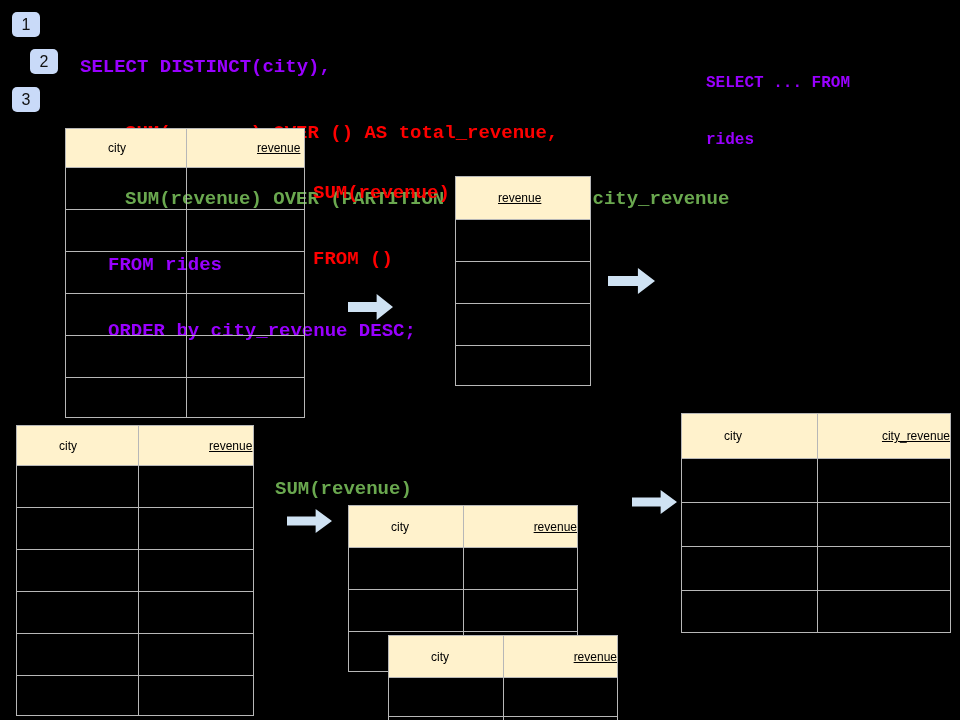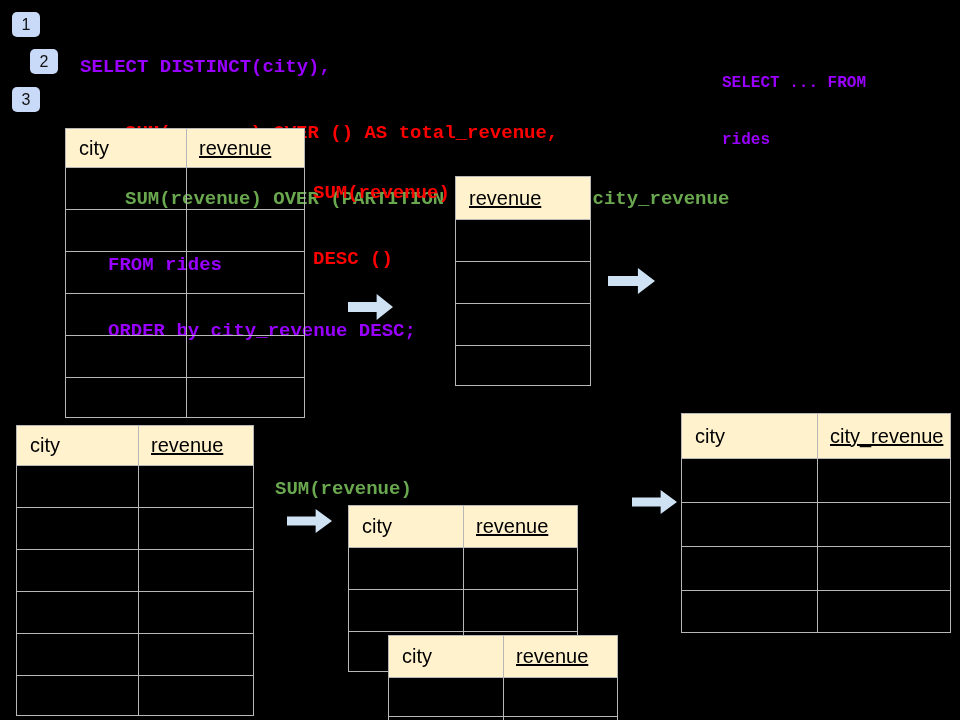--- a/index.html
+++ b/index.html
@@ -37,21 +37,21 @@
     position:absolute;
     border:1px solid var(--table_border,#b7b7b7);
   }
   .thead {
     display:flex;
     background:var(--table_header,#fff2cc);
   }
   .th {
     display:flex; align-items:center;
     padding-left:13px;
-    font-size:20px; color:#000;
+    font-size:12px; color:#000;margin-left:29px;
   }
   .th.grow { flex:1;text-decoration:underline; }
   .trow { border-top:1px solid var(--table_border,#b7b7b7); }
   .vdiv {
     position:absolute; top:0; bottom:0; width:1px;
     background:var(--table_border,#b7b7b7);
   }
   
   .arrow { position:absolute; }
   .arrow svg { display:block; width:100%; height:100%; }
@@ -65,42 +65,42 @@
 <div class="badge" style="left:12px; top:87px;">3</div>
 
 <div class="code" style="left:80px; top:12px;">
   <div class="purple">SELECT DISTINCT(city),</div>
   <div class="red indent-2">SUM(revenue) OVER () AS total_revenue,</div>
   <div class="green indent-2">SUM(revenue) OVER (PARTITION BY city) as city_revenue</div>
   <div class="purple indent-1">FROM rides</div>
   <div class="purple indent-1">ORDER by city_revenue DESC;</div>
 </div>
 
-<div class="code small purple" style="left:722px; top:36px;">
+<div class="code small purple" style="left:706px; top:36px;">
   <div>SELECT ... FROM</div>
   <div>rides</div>
 </div>
 
 <div class="tbl" style="left:65px; top:128px; width:240px; height:290px;">
   <div class="thead" style="height:38px;">
     <div class="th" style="width:120px;">city</div>
     <div class="th grow">revenue</div>
   </div>
   <div class="trow" style="height:42px;"></div>
   <div class="trow" style="height:42px;"></div>
   <div class="trow" style="height:42px;"></div>
   <div class="trow" style="height:42px;"></div>
   <div class="trow" style="height:42px;"></div>
   <div class="trow" style="height:41px;"></div>
   <div class="vdiv" style="left:120px;"></div>
 </div>
 
 <div class="code red" style="left:313px; top:138px;">
   <div>SUM(revenue)</div>
-  <div>DESC ()</div>
+  <div>FROM ()</div>
 </div>
 
 <div class="tbl" style="left:455px; top:176px; width:136px; height:210px;">
   <div class="thead" style="height:42px;">
     <div class="th grow">revenue</div>
   </div>
   <div class="trow" style="height:42px;"></div>
   <div class="trow" style="height:42px;"></div>
   <div class="trow" style="height:42px;"></div>
   <div class="trow" style="height:41px;"></div>

